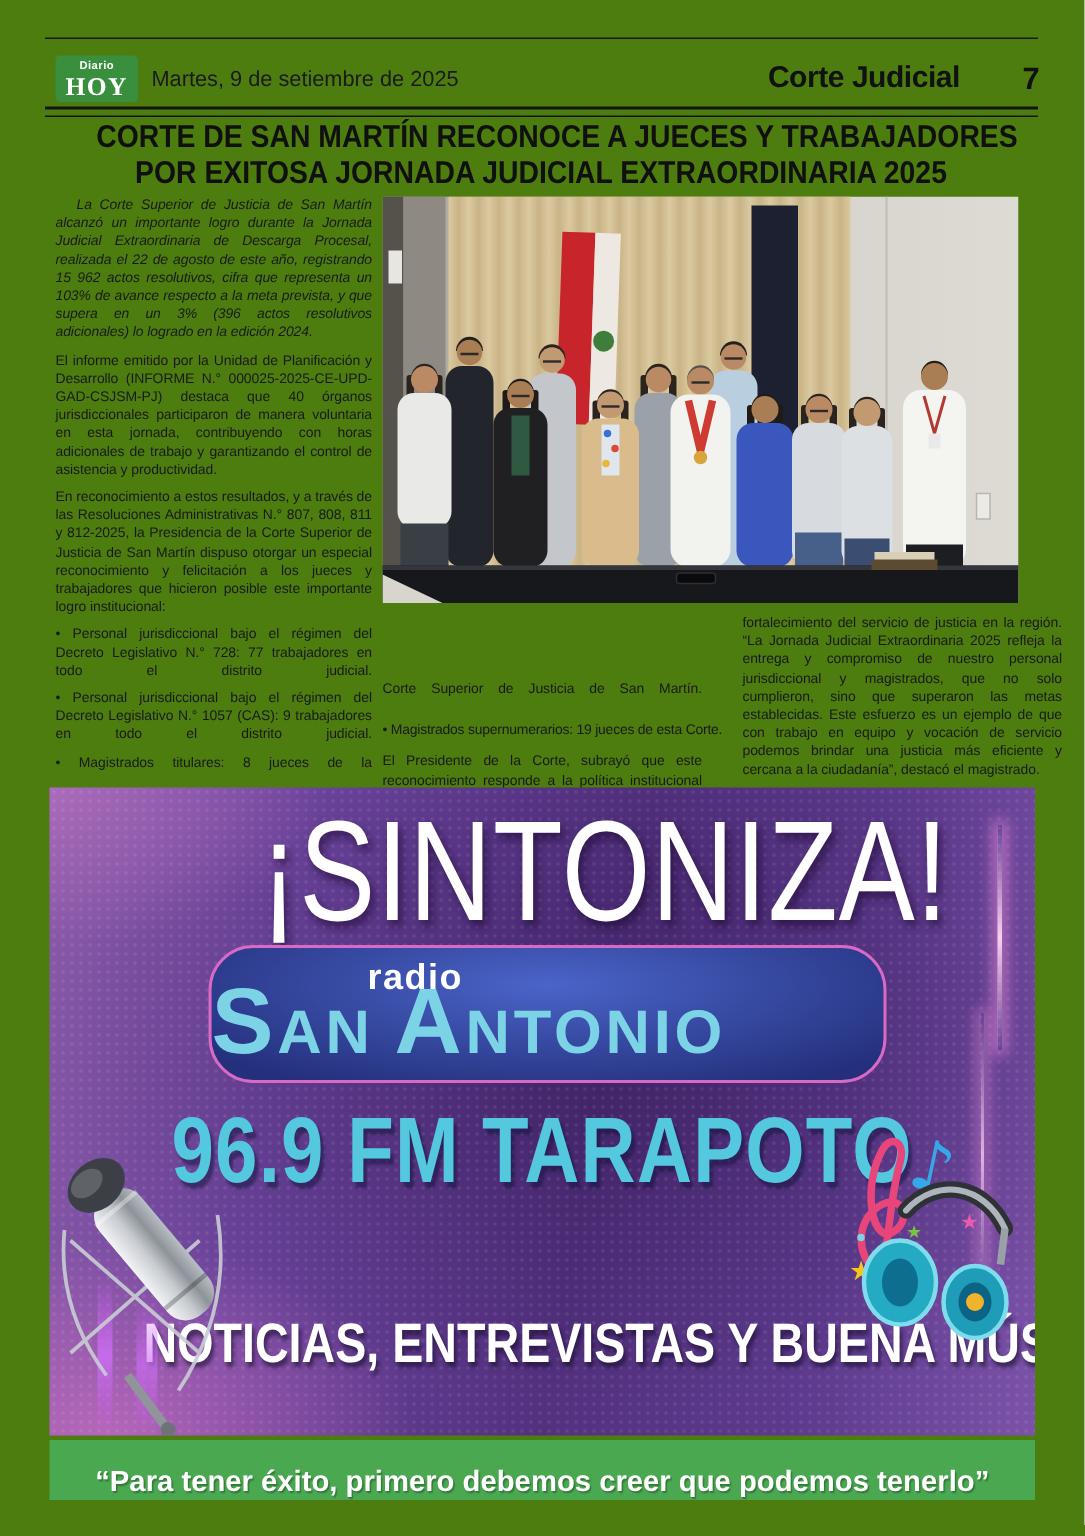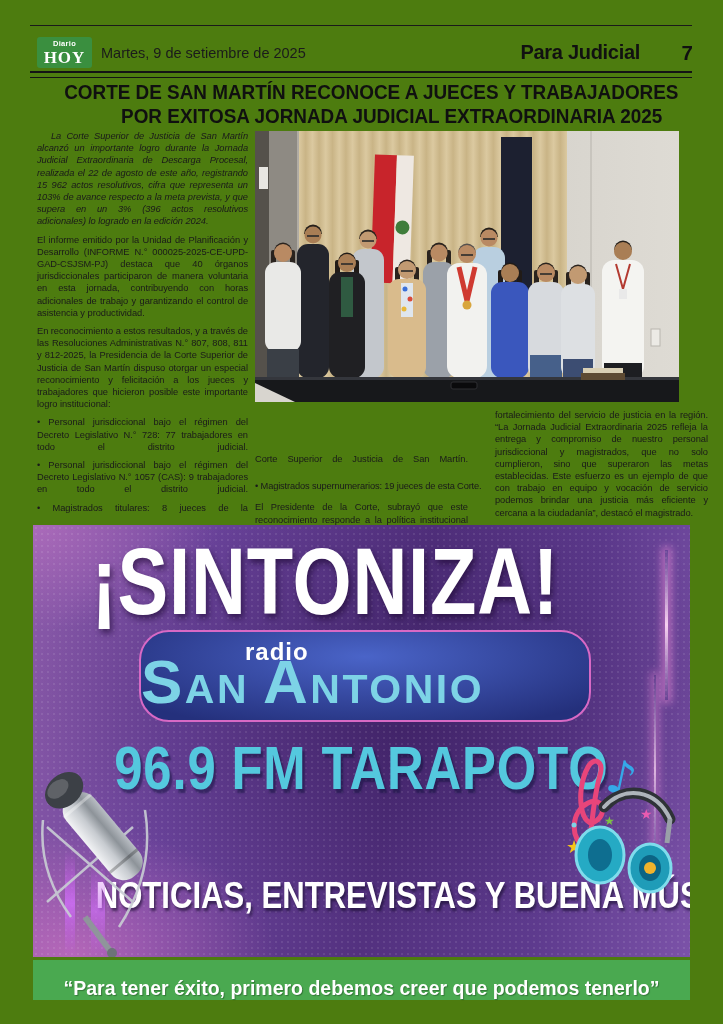--- a/index.html
+++ b/index.html
@@ -11,21 +11,21 @@
         border-radius:3px;text-align:center;color:#fff;line-height:1;}
   .logo .l-top{display:block;font-size:7.5px;font-weight:bold;padding-top:3px;letter-spacing:.3px;}
   .logo .l-main{display:block;font-family:"Liberation Serif",serif;font-weight:bold;font-size:17px;
         letter-spacing:1px;margin-top:1px;}
   .date{position:absolute;left:101px;top:45px;font-size:14.5px;color:#1b1b1b;text-align:right;}
   .section{position:absolute;right:83px;top:41px;font-size:20px;font-weight:bold;color:#111;letter-spacing:-.3px;}
   .pageno{position:absolute;right:30px;top:41px;font-size:20.5px;font-weight:bold;color:#111;}
   .double-rule{position:absolute;left:30px;top:71px;width:662px;height:4px;
         border-top:2.5px solid #141414;border-bottom:1px solid #141414;}
   
-  .headline{position:absolute;left:30px;top:80px;width:662px;text-align:right;
+  .headline{position:absolute;left:30px;top:80px;width:662px;text-align:center;
         font-weight:bold;color:#101010;font-size:21px;line-height:23.5px;}
   .headline .cond{display:inline-block;transform:scaleX(.9);transform-origin:center;white-space:nowrap;}
   
   .col{position:absolute;font-size:9.3px;line-height:12.2px;text-align:justify;
         color:#1a1a1a;letter-spacing:-.05px;}
   .col p{margin:0 0 6px 0;}
   .col p.indent{text-indent:14px;font-style:italic;}
   .col p.fj{text-align-last:justify;}
   .col p.nowrap{white-space:nowrap;letter-spacing:-.15px;}
   .col-left{left:37px;top:130px;width:211px;}
@@ -42,22 +42,22 @@
         radial-gradient(ellipse 300px 170px at 0% 0%, rgba(216,130,210,.42), transparent 62%),
         radial-gradient(ellipse 520px 320px at 56% 42%, rgba(28,8,58,.35), transparent 72%),
         linear-gradient(100deg,#8a5aa8 0%,#6b449c 25%,#53317f 55%,#5d3a8d 78%,#7b52a8 100%);}
   .ad::before{content:"";position:absolute;inset:0;
       background-image:radial-gradient(rgba(255,255,255,.09) 1.1px, transparent 1.4px);
       background-size:6px 6px;pointer-events:none;}
   .glint{position:absolute;width:3px;background:linear-gradient(180deg,transparent,rgba(255,215,245,.95),transparent);
       box-shadow:0 0 9px 3px rgba(255,150,225,.55);}
   .glint.g1{right:22px;top:25px;height:150px;}
   .glint.g2{right:34px;top:150px;height:190px;width:2px;opacity:.8;}
-  .sintoniza{position:absolute;left:0;top:6px;width:657px;text-align:left;color:#fff;
-      font-size:95px;line-height:100px;font-weight:bold;
+  .sintoniza{position:absolute;left:0;top:6px;width:657px;text-align:right;color:#fff;
+      font-size:95px;line-height:100px;font-weight:normal;
       text-shadow:3px 4px 7px rgba(25,5,45,.6);}
   .sintoniza .cond{display:inline-block;transform:scaleX(.8);transform-origin:center;white-space:nowrap;letter-spacing:1px;}
   .station-box{position:absolute;left:106px;top:105px;width:452px;height:92px;border-radius:30px;
       border:2.5px solid #d869c5;box-sizing:border-box;
       background:radial-gradient(ellipse 340px 90px at 50% 28%, #4a64c8, #24307c 85%);}
   .radio-label{position:absolute;left:104px;top:6px;font-size:24px;font-weight:bold;color:#fff;letter-spacing:1px;}
   .station-name{position:absolute;left:0;bottom:8px;width:100%;text-align:left;color:#7dd3e6;
       font-weight:bold;line-height:.95;letter-spacing:2.5px;white-space:nowrap;}
   .station-name .big{font-size:62px;}
   .station-name .small{font-size:41px;}
@@ -81,21 +81,21 @@
 
 <div class="page">
 
   <div class="top-rule"></div>
 
   <div class="logo">
     <span class="l-top">Diario</span>
     <span class="l-main">HOY</span>
   </div>
   <div class="date">Martes, 9 de setiembre de 2025</div>
-  <div class="section">Para Judicial</div>
+  <div class="section">Corte Judicial</div>
   <div class="pageno">7</div>
   <div class="double-rule"></div>
 
   <div class="headline">
     <span class="cond">CORTE DE SAN MARTÍN RECONOCE A JUECES Y TRABAJADORES</span><br>
     <span class="cond">POR EXITOSA JORNADA JUDICIAL EXTRAORDINARIA 2025</span>
   </div>
 
   <div class="col col-left">
     <p class="indent">La Corte Superior de Justicia de San Martín alcanzó un importante logro durante la Jornada Judicial Extraordinaria de Descarga Procesal, realizada el 22 de agosto de este año, registrando 15 962 actos resolutivos, cifra que representa un 103% de avance respecto a la meta prevista, y que supera en un 3% (396 actos resolutivos adicionales) lo logrado en la edición 2024.</p>

